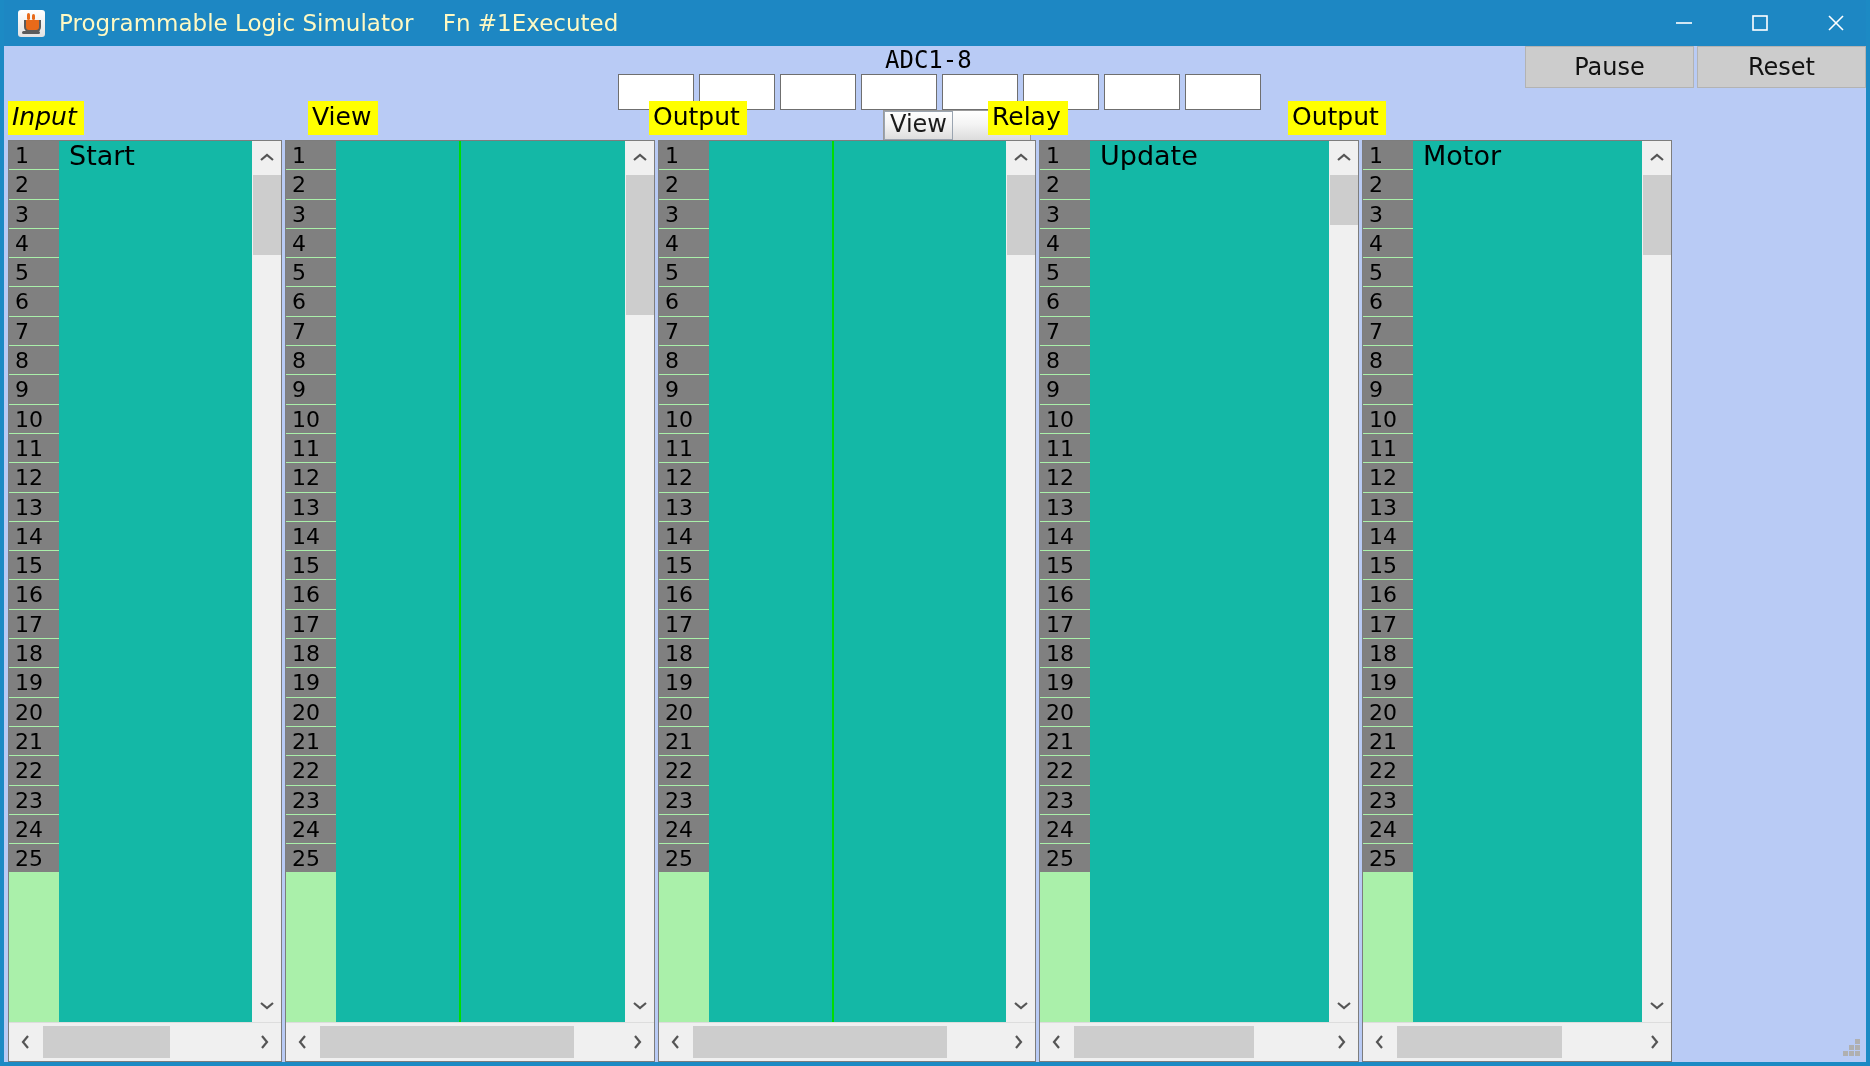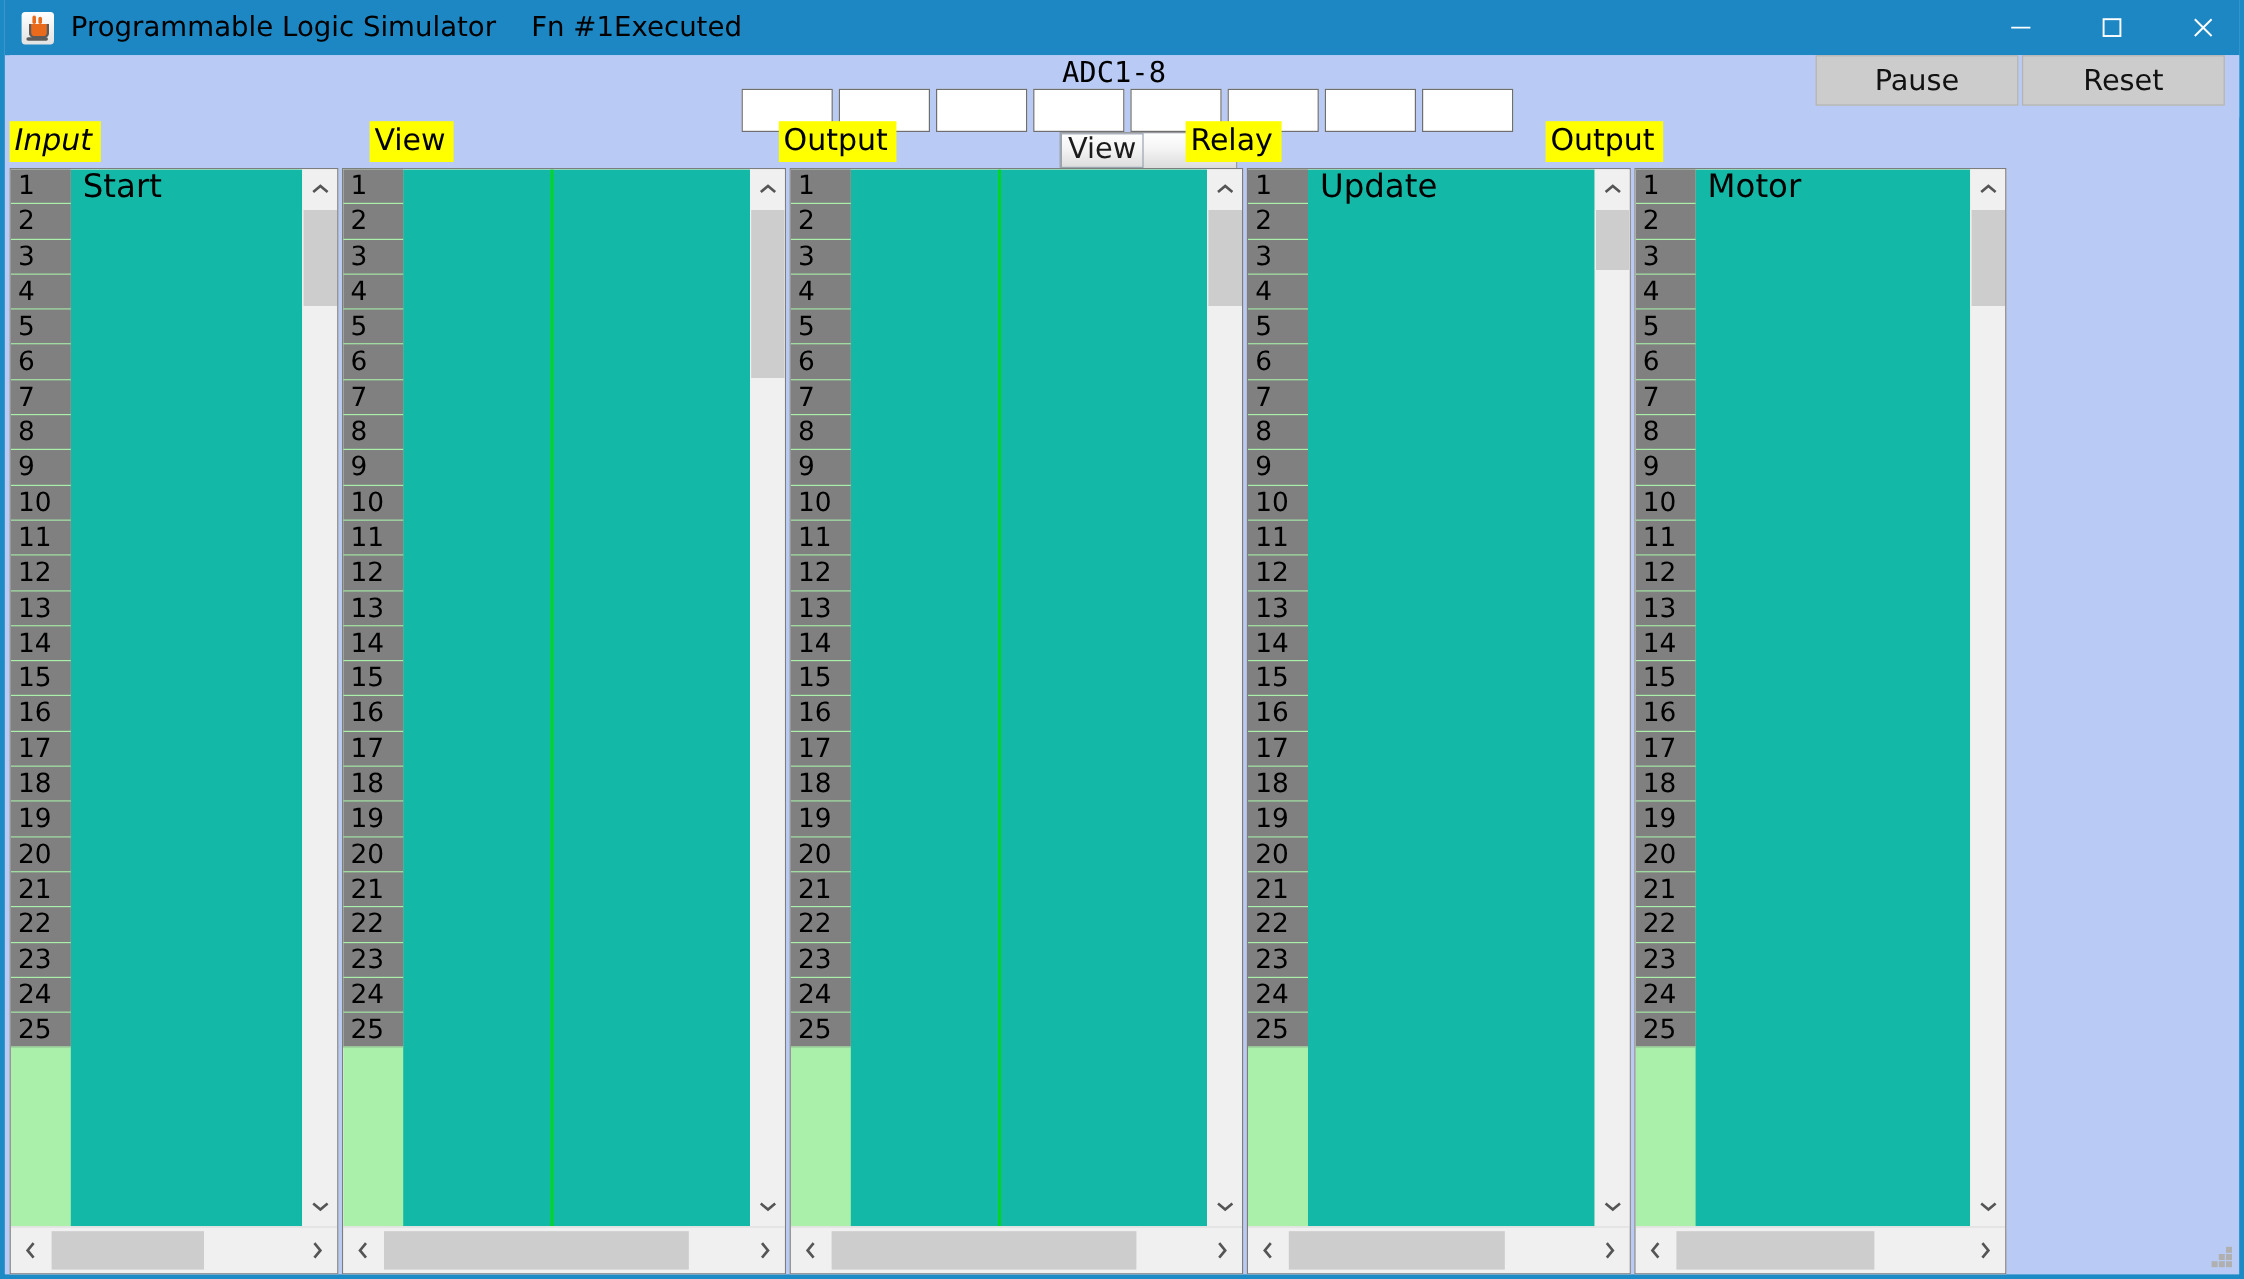--- a/index.html
+++ b/index.html
@@ -66,21 +66,21 @@
     border-radius: 2px;
   }
   .java-icon .base {
     position: absolute;
     left: 4px; top: 21px;
     width: 18px; height: 3px;
     background: #5b5b5b;
     border-radius: 2px;
   }
   .title-text {
-    color: #000000;
+    color: #fef9c3;
     font-size: 23px;
     margin-left: 14px;
     white-space: pre;
     font-family: "DejaVu Sans", sans-serif;
   }
   .win-controls {
     position: absolute;
     right: 0; top: 0;
     height: 46px;
     display: flex;
@@ -160,21 +160,21 @@
     border: solid #111;
     border-width: 0 3px 3px 0;
     transform: rotate(40deg);
   }
   .control-label {
     color: #ff0000;
     font-size: 24px;
   }
   .right-btns {
     position: absolute;
-    right: 16px;
+    right: 4px;
     display: flex;
     gap: 3px;
     text-align: right;
   }
   .gray-btn {
     width: 169px; height: 42px;
     background: #cccccc;
     border: 1px solid #b3b3b3;
     box-sizing: border-box;
     display: flex;

